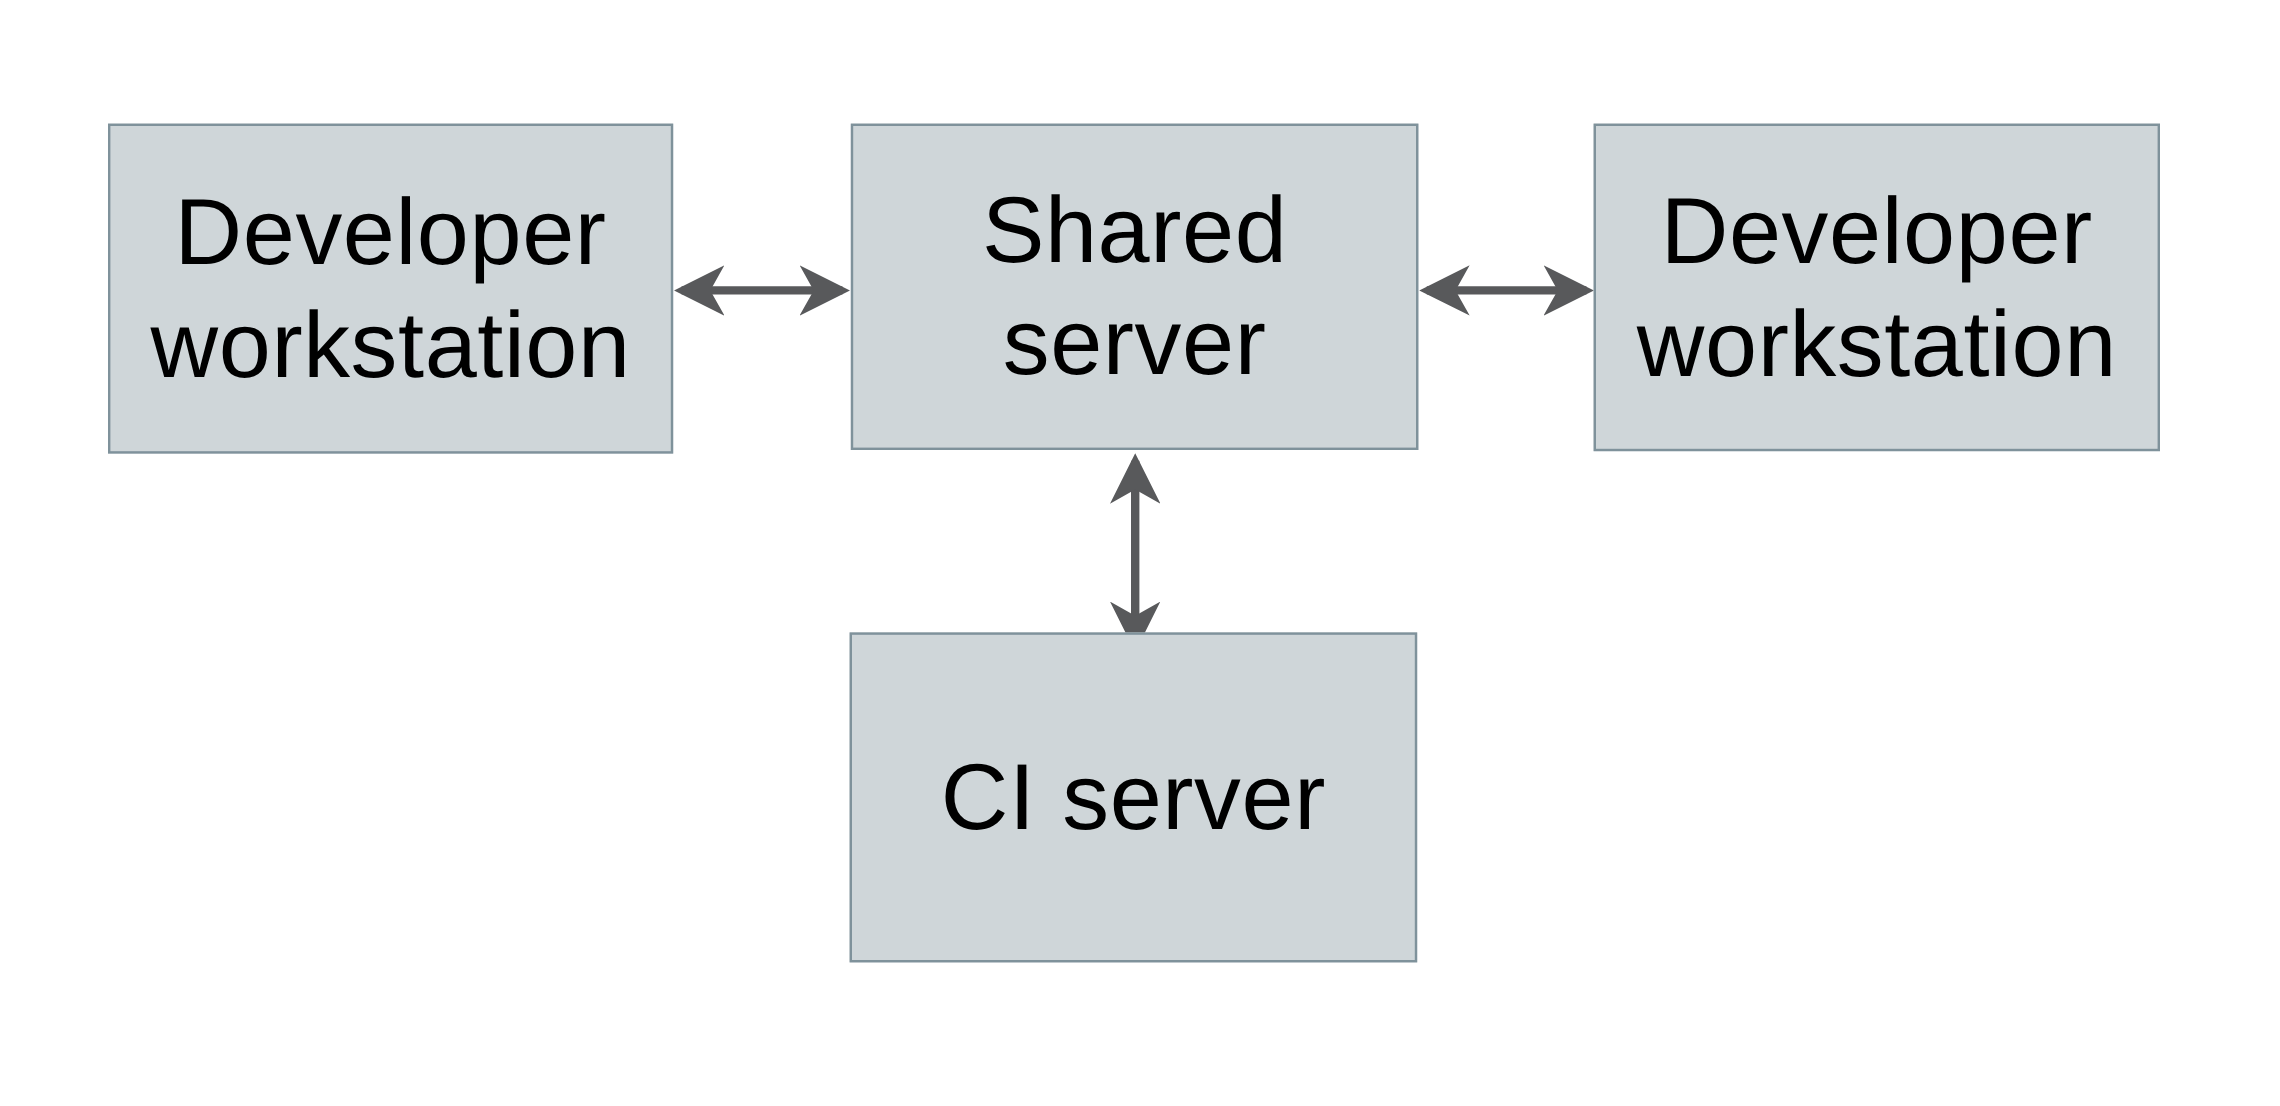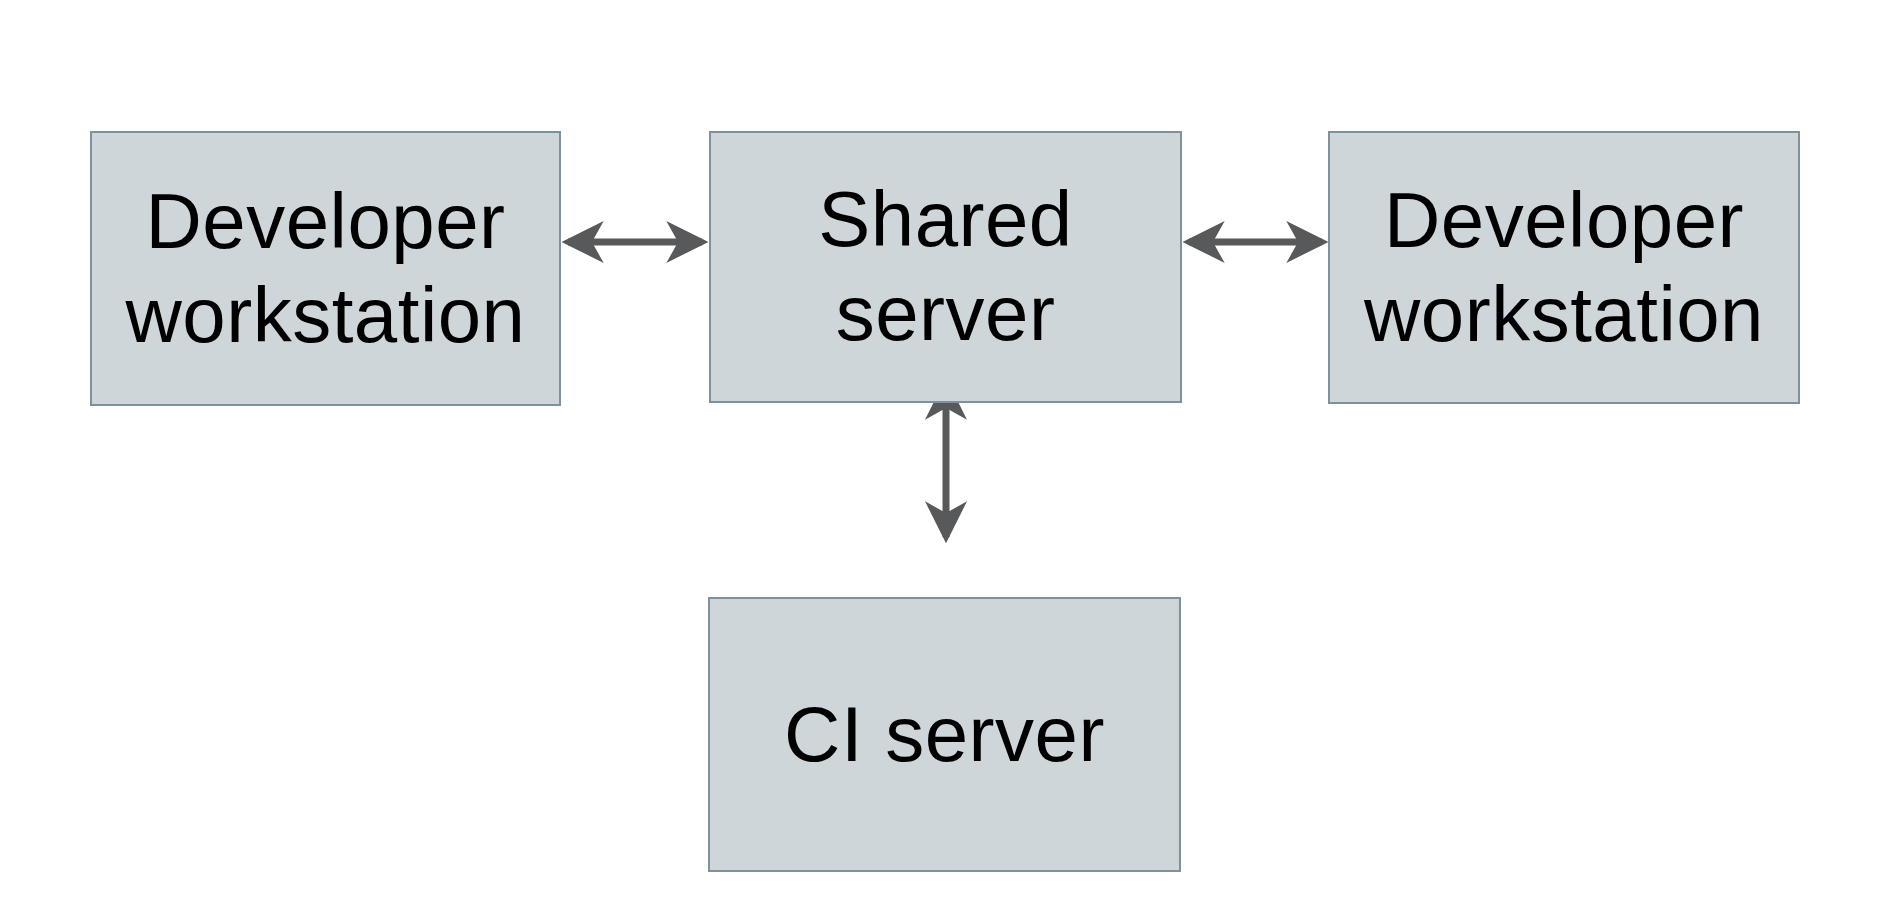--- a/index.html
+++ b/index.html
@@ -32,34 +32,33 @@
     stroke: none;
   }
   .node {
     position: absolute;
     box-sizing: border-box;
     background: #cfd6d9;
     border: 2.5px solid #7f929b;
     display: flex;
     align-items: center;
     justify-content: center;
-    margin-top: 28px;
   }
   .node-label {
     font-size: 78px;
     line-height: 1.2;
     color: #000000;
     text-align: center;
     white-space: pre-line;
     letter-spacing: 0.5px;
   }
   #node-dev-left   { left: 90px;   top: 103px; width: 471px; height: 275px; }
   #node-shared-cache { left: 709px;  top: 103px; width: 473px; height: 272px; }
   #node-dev-right  { left: 1328px; top: 103px; width: 472px; height: 273px; }
-  #node-ci-server  { left: 708px;  top: 569px; width: 473px; height: 275px; }
+  #node-ci-server  { left: 708px;  top: 527px; width: 473px; height: 275px; }
 </style>
 </head>
 <body>
 
 <div class="canvas">
 
   <svg class="arrows" viewBox="0 0 1900 922" xmlns="http://www.w3.org/2000/svg">
     <defs>
       <marker id="arrowhead" viewBox="0 0 10 10" refX="8.5" refY="5" markerWidth="6" markerHeight="6" orient="auto-start-reverse">
         <path class="arrowhead-shape" d="M 0 0 L 10 5 L 0 10 L 2.8 5 Z"></path>

